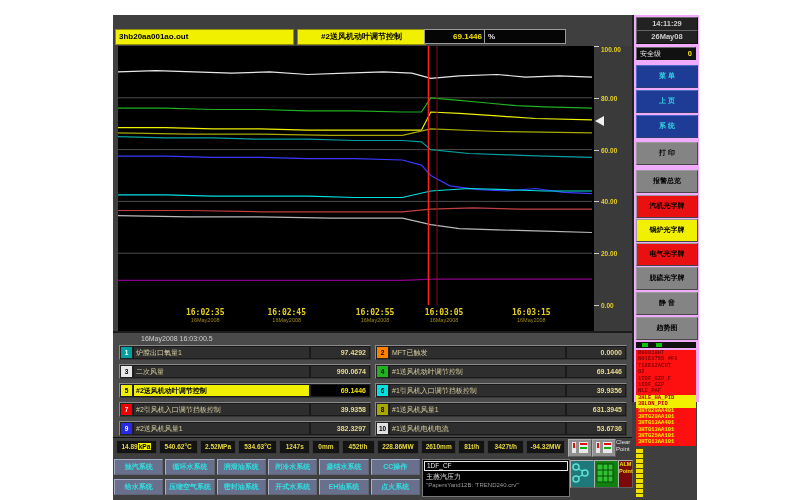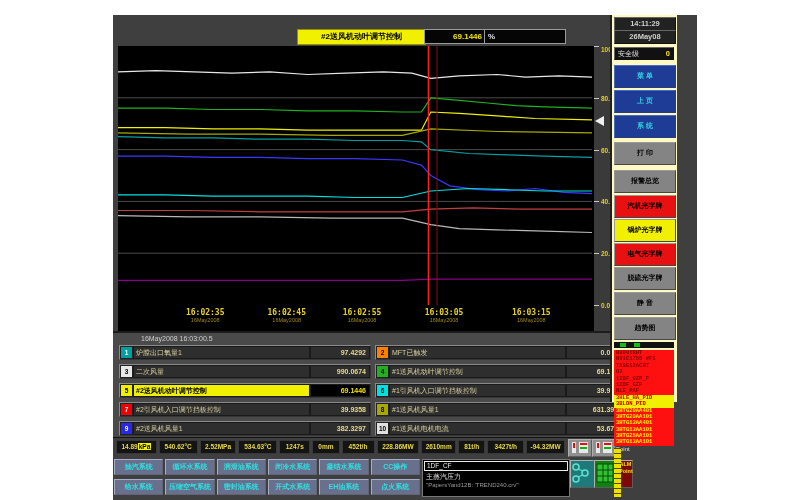--- a/index.html
+++ b/index.html
@@ -28,21 +28,21 @@
   #legend-ts{position:absolute;left:28px;top:2px;color:#cfcfcf;font-size:7px;}
   .lcol{position:absolute;top:12px;display:flex;flex-direction:column;gap:4px;}
   .lrow{display:flex;height:13px;border:1px outset #8a8a8a;background:#5a5a5a;}
   .chip{width:11px;font-size:6.5px;font-weight:bold;text-align:center;line-height:11px;border:1px solid #222;}
   .lab{flex:1;background:#2e2e2e;border:1px solid #1a1a1a;color:#d8cfa0;font-size:7px;line-height:11px;padding:0 2px;white-space:nowrap;overflow:hidden;}
   .val{width:52px;background:#2e2e2e;border:1px solid #1a1a1a;color:#e8d890;font-size:7px;font-weight:bold;line-height:11px;text-align:right;padding:0 3px;}
   .lrow.sel .lab{background:#f0f000;color:#000;font-weight:bold;}
   .lrow.sel .val{background:#000;color:#f0e000;}
 
   
-  #sidebar{left:497px;top:0;width:65px;height:387px;background:#fef9c3;border-left:2px solid #202020;}
+  #sidebar{left:519px;top:0;width:65px;height:387px;background:#f0abfc;border-left:2px solid #202020;}
   .sb-dark{background:#222;border:1px outset #666;color:#cfcfcf;font-size:7.5px;font-weight:bold;text-align:center;}
   .sbtn{position:absolute;left:2px;width:60px;height:21px;font-size:7px;font-weight:bold;text-align:center;line-height:20px;border:1px outset #9a9a9a;cursor:pointer;white-space:nowrap;overflow:hidden;}
   .sbtn.blue{background:#1e3c96;color:#30d0e0;border-color:#4a6ac8;}
   .sbtn.gray{background:#848484;color:#000;}
   .sbtn.red{background:#e81010;color:#000;}
   .sbtn.yellow{background:#f0f000;color:#000;}
   .tag{height:6.4px;line-height:6.4px;font-size:5.5px;font-weight:bold;padding-left:2px;white-space:nowrap;overflow:hidden;font-family:"Liberation Mono",monospace;}
 
   
   #toolbar{left:0;top:422px;width:519px;height:63px;background:#3f3f3f;border-top:1px solid #111;}
@@ -53,20 +53,21 @@
   #msg-tag{border:1px solid #e8e8e8;color:#e8e8e8;font-size:6.5px;line-height:8px;margin:1px;padding:0 2px;}
   #msg-l1{color:#e0e0e0;font-size:7px;line-height:9px;padding:0 3px;}
   #msg-l2{color:#9a9a9a;font-size:6px;line-height:8px;padding:0 3px;white-space:nowrap;overflow:hidden;}
   .ibtn{position:absolute;border:1px outset #b0b0b0;cursor:pointer;}
 </style>
 </head>
 <body>
 
 <div id="app">
 
+  <div class="abs ybox" id="file-box" style="left:2px;top:14px;width:171px;height:14px;">3hb20aa001ao.out</div>
   <div class="abs ybox" id="title-box" style="left:184px;top:14px;width:121px;height:14px;text-align:center;">#2送风机动叶调节控制</div>
   <div class="abs dbox" style="left:311px;top:14px;width:54px;height:13px;color:#f0e000;text-align:right;padding:0 3px;">69.1446</div>
   <div class="abs dbox" style="left:371px;top:14px;width:74px;height:13px;color:#e8e8e8;padding:0 3px;">%</div>
 
   <div class="abs" id="plot">
     <svg id="chart-svg" width="474" height="259">
         <line x1="0" x2="474" y1="207.20000000000002" y2="207.20000000000002" stroke="#4a4a4a" stroke-width="1"></line>
         <line x1="0" x2="474" y1="155.4" y2="155.4" stroke="#4a4a4a" stroke-width="1"></line>
         <line x1="0" x2="474" y1="103.60000000000001" y2="103.60000000000001" stroke="#4a4a4a" stroke-width="1"></line>
         <line x1="0" x2="474" y1="51.79999999999999" y2="51.79999999999999" stroke="#4a4a4a" stroke-width="1"></line>
@@ -85,21 +86,21 @@
       </svg>
     <div id="timebar">
         <div class="xtick" style="left: 52.216px; top: 3px;">
           <span class="tm">16:02:35</span>
           <span class="dt">16May2008</span>
         </div>
         <div class="xtick" style="left: 133.744px; top: 3px;">
           <span class="tm">16:02:45</span>
           <span class="dt">16May2008</span>
         </div>
-        <div class="xtick" style="left: 209px; top: 3px; text-align: center;">
+        <div class="xtick" style="left: 222px; top: 3px; text-align: center;">
           <span class="tm">16:02:55</span>
           <span class="dt">16May2008</span>
         </div>
         <div class="xtick" style="left: 291px; top: 3px;">
           <span class="tm">16:03:05</span>
           <span class="dt">16May2008</span>
         </div>
         <div class="xtick" style="left: 378.328px; top: 3px;">
           <span class="tm">16:03:15</span>
           <span class="dt">16May2008</span>

